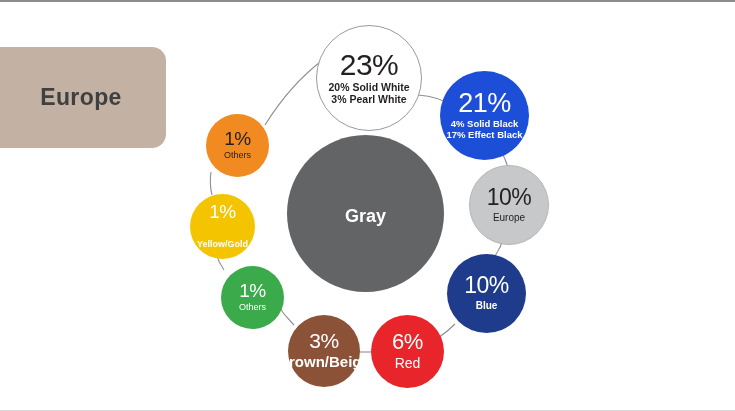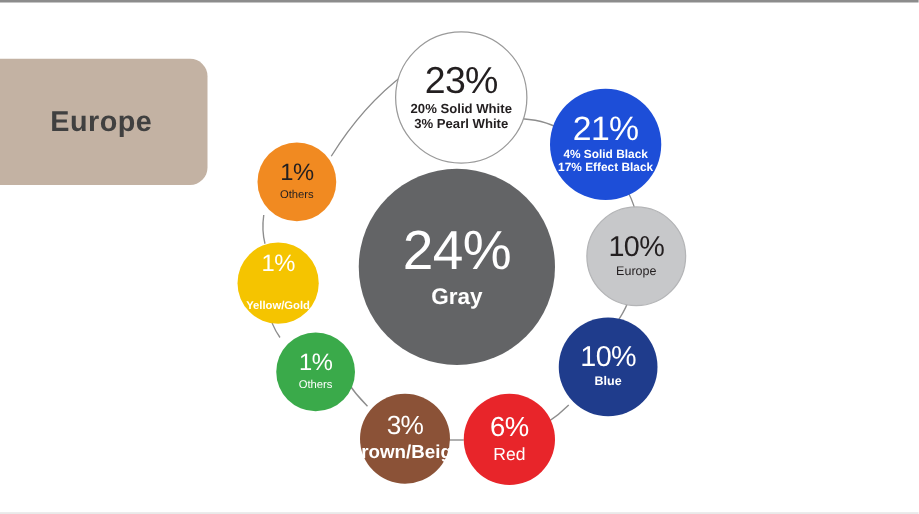--- a/index.html
+++ b/index.html
@@ -206,21 +206,20 @@
 
         <path d="M294,323 C286,315 280,307 276,301"></path>
 
         <path d="M224,268 C219,261 216,253 215,246"></path>
 
         <path d="M212,193 C210,185 210,177 211,170"></path>
       </g>
     </svg>
 
     <div class="node" id="node-gray">
-      <span class="pct">24%</span>
       <span class="sub">Gray</span>
     </div>
 
     <div class="node" id="node-white">
       <span class="pct">23%</span>
       <span class="sub">20% Solid White</span>
       <span class="sub" style="margin-top:0">3% Pearl White</span>
     </div>
 
     <div class="node" id="node-black">

